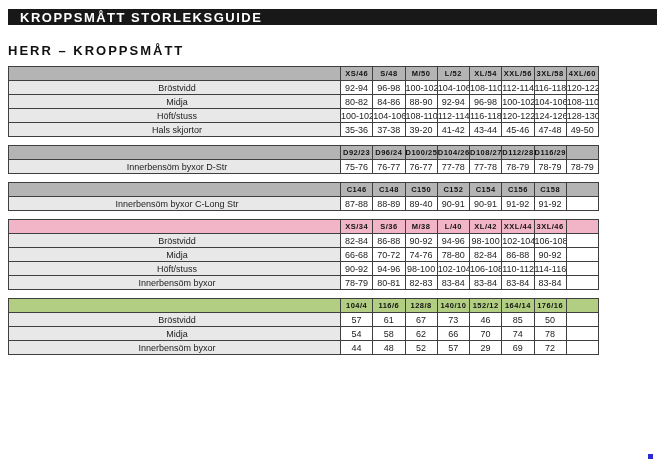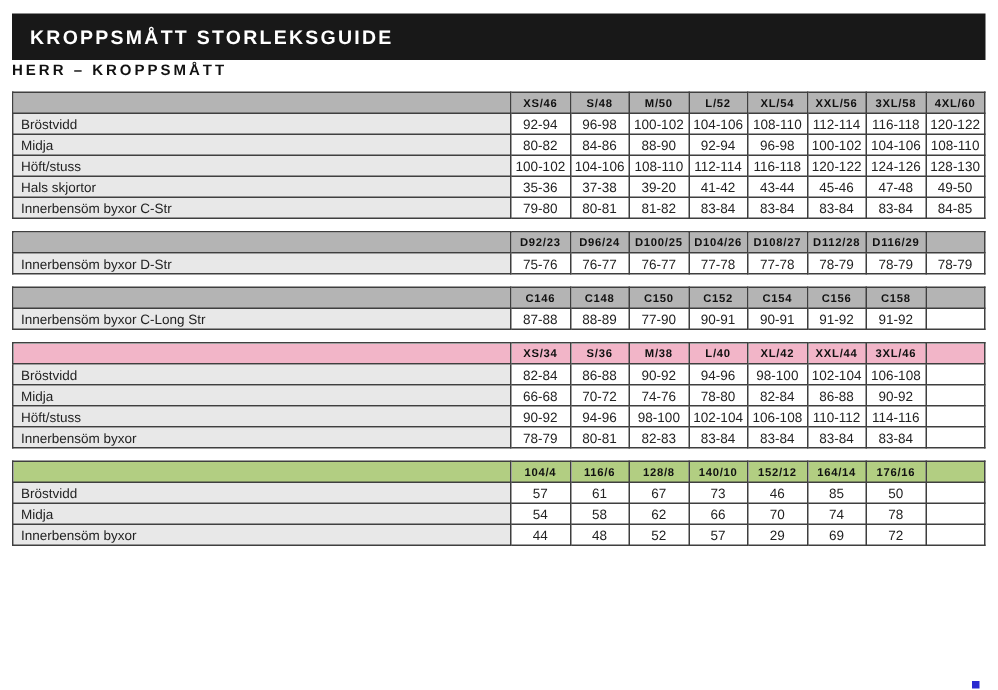--- a/index.html
+++ b/index.html
@@ -6,42 +6,42 @@
   html, body {
     width: 665px; height: 460px;
     background: #ffffff;
     font-family: "Liberation Sans", sans-serif;
     overflow: hidden;
   }
   .page { position: relative; width: 665px; height: 460px; }
 
   .title-bar {
     margin: 9px 8px 0 8px;
-    height: 31px;
+    height: 16px;
     background: var(--title-bar-bg, #181818);
     color: #ffffff;
     display: flex;
     align-items: center;
     padding-left: 12px;
     font-size: 13px;
     font-weight: bold;
     letter-spacing: 1.5px;
   }
 
   .section-heading {
-    margin: 2px 8px 0 8px;
-    font-size: 10px;
+    margin: 18px 8px 0 8px;
+    font-size: 13px;
     font-weight: bold;
     letter-spacing: 2px;
     color: #111;
   }
 
   table.size-table {
     margin: 8px 8px 0 8px;
-    width: 649px;
+    width: 591px;
     border-collapse: collapse;
     table-layout: fixed;
   }
   table.size-table th, table.size-table td {
     border: 1px solid #3f3f3f;
     height: 14px;
     overflow: hidden;
     white-space: nowrap;
   }
   table.size-table th:first-child,
@@ -54,21 +54,21 @@
     text-align: center;
     color: #111;
   }
   table.size-table td {
     font-size: 9px;
     text-align: center;
     color: #222;
     background: #ffffff;
   }
   table.size-table td:first-child {
-    text-align: left;
+    text-align: center;
     padding-left: 5px;
     background: var(--label-bg, #e8e8e8);
   }
 
   table.herr thead th { background: var(--herr-header, #b4b4b4); }
   table.dam  thead th { background: var(--dam-header, #f2b5c8); }
   table.barn thead th { background: var(--barn-header, #b2ce82); text-align: center; }
 
   .gap-lg { margin-top: 9px; }
   .dam-heading { margin-top: 12px; }
@@ -146,31 +146,20 @@
             <td>Hals skjortor</td>
             <td>35-36</td>
             <td>37-38</td>
             <td>39-20</td>
             <td>41-42</td>
             <td>43-44</td>
             <td>45-46</td>
             <td>47-48</td>
             <td>49-50</td>
           </tr>
-          <tr>
-            <td>Innerbensöm byxor  C-Str</td>
-            <td>79-80</td>
-            <td>80-81</td>
-            <td>81-82</td>
-            <td>83-84</td>
-            <td>83-84</td>
-            <td>83-84</td>
-            <td>83-84</td>
-            <td>84-85</td>
-          </tr>
         </tbody>
       </table>
     <table class="size-table herr gap-lg">
         <thead>
           <tr>
             <th></th>
             <th>D92/23</th>
             <th>D96/24</th>
             <th>D100/25</th>
             <th>D104/26</th>
@@ -206,21 +195,21 @@
             <th>C156</th>
             <th>C158</th>
             <th></th>
           </tr>
         </thead>
         <tbody>
           <tr>
             <td>Innerbensöm byxor  C-Long Str</td>
             <td>87-88</td>
             <td>88-89</td>
-            <td>77-90</td>
+            <td>89-40</td>
             <td>90-91</td>
             <td>90-91</td>
             <td>91-92</td>
             <td>91-92</td>
             <td></td>
           </tr>
         </tbody>
       </table>
   </div>
 

